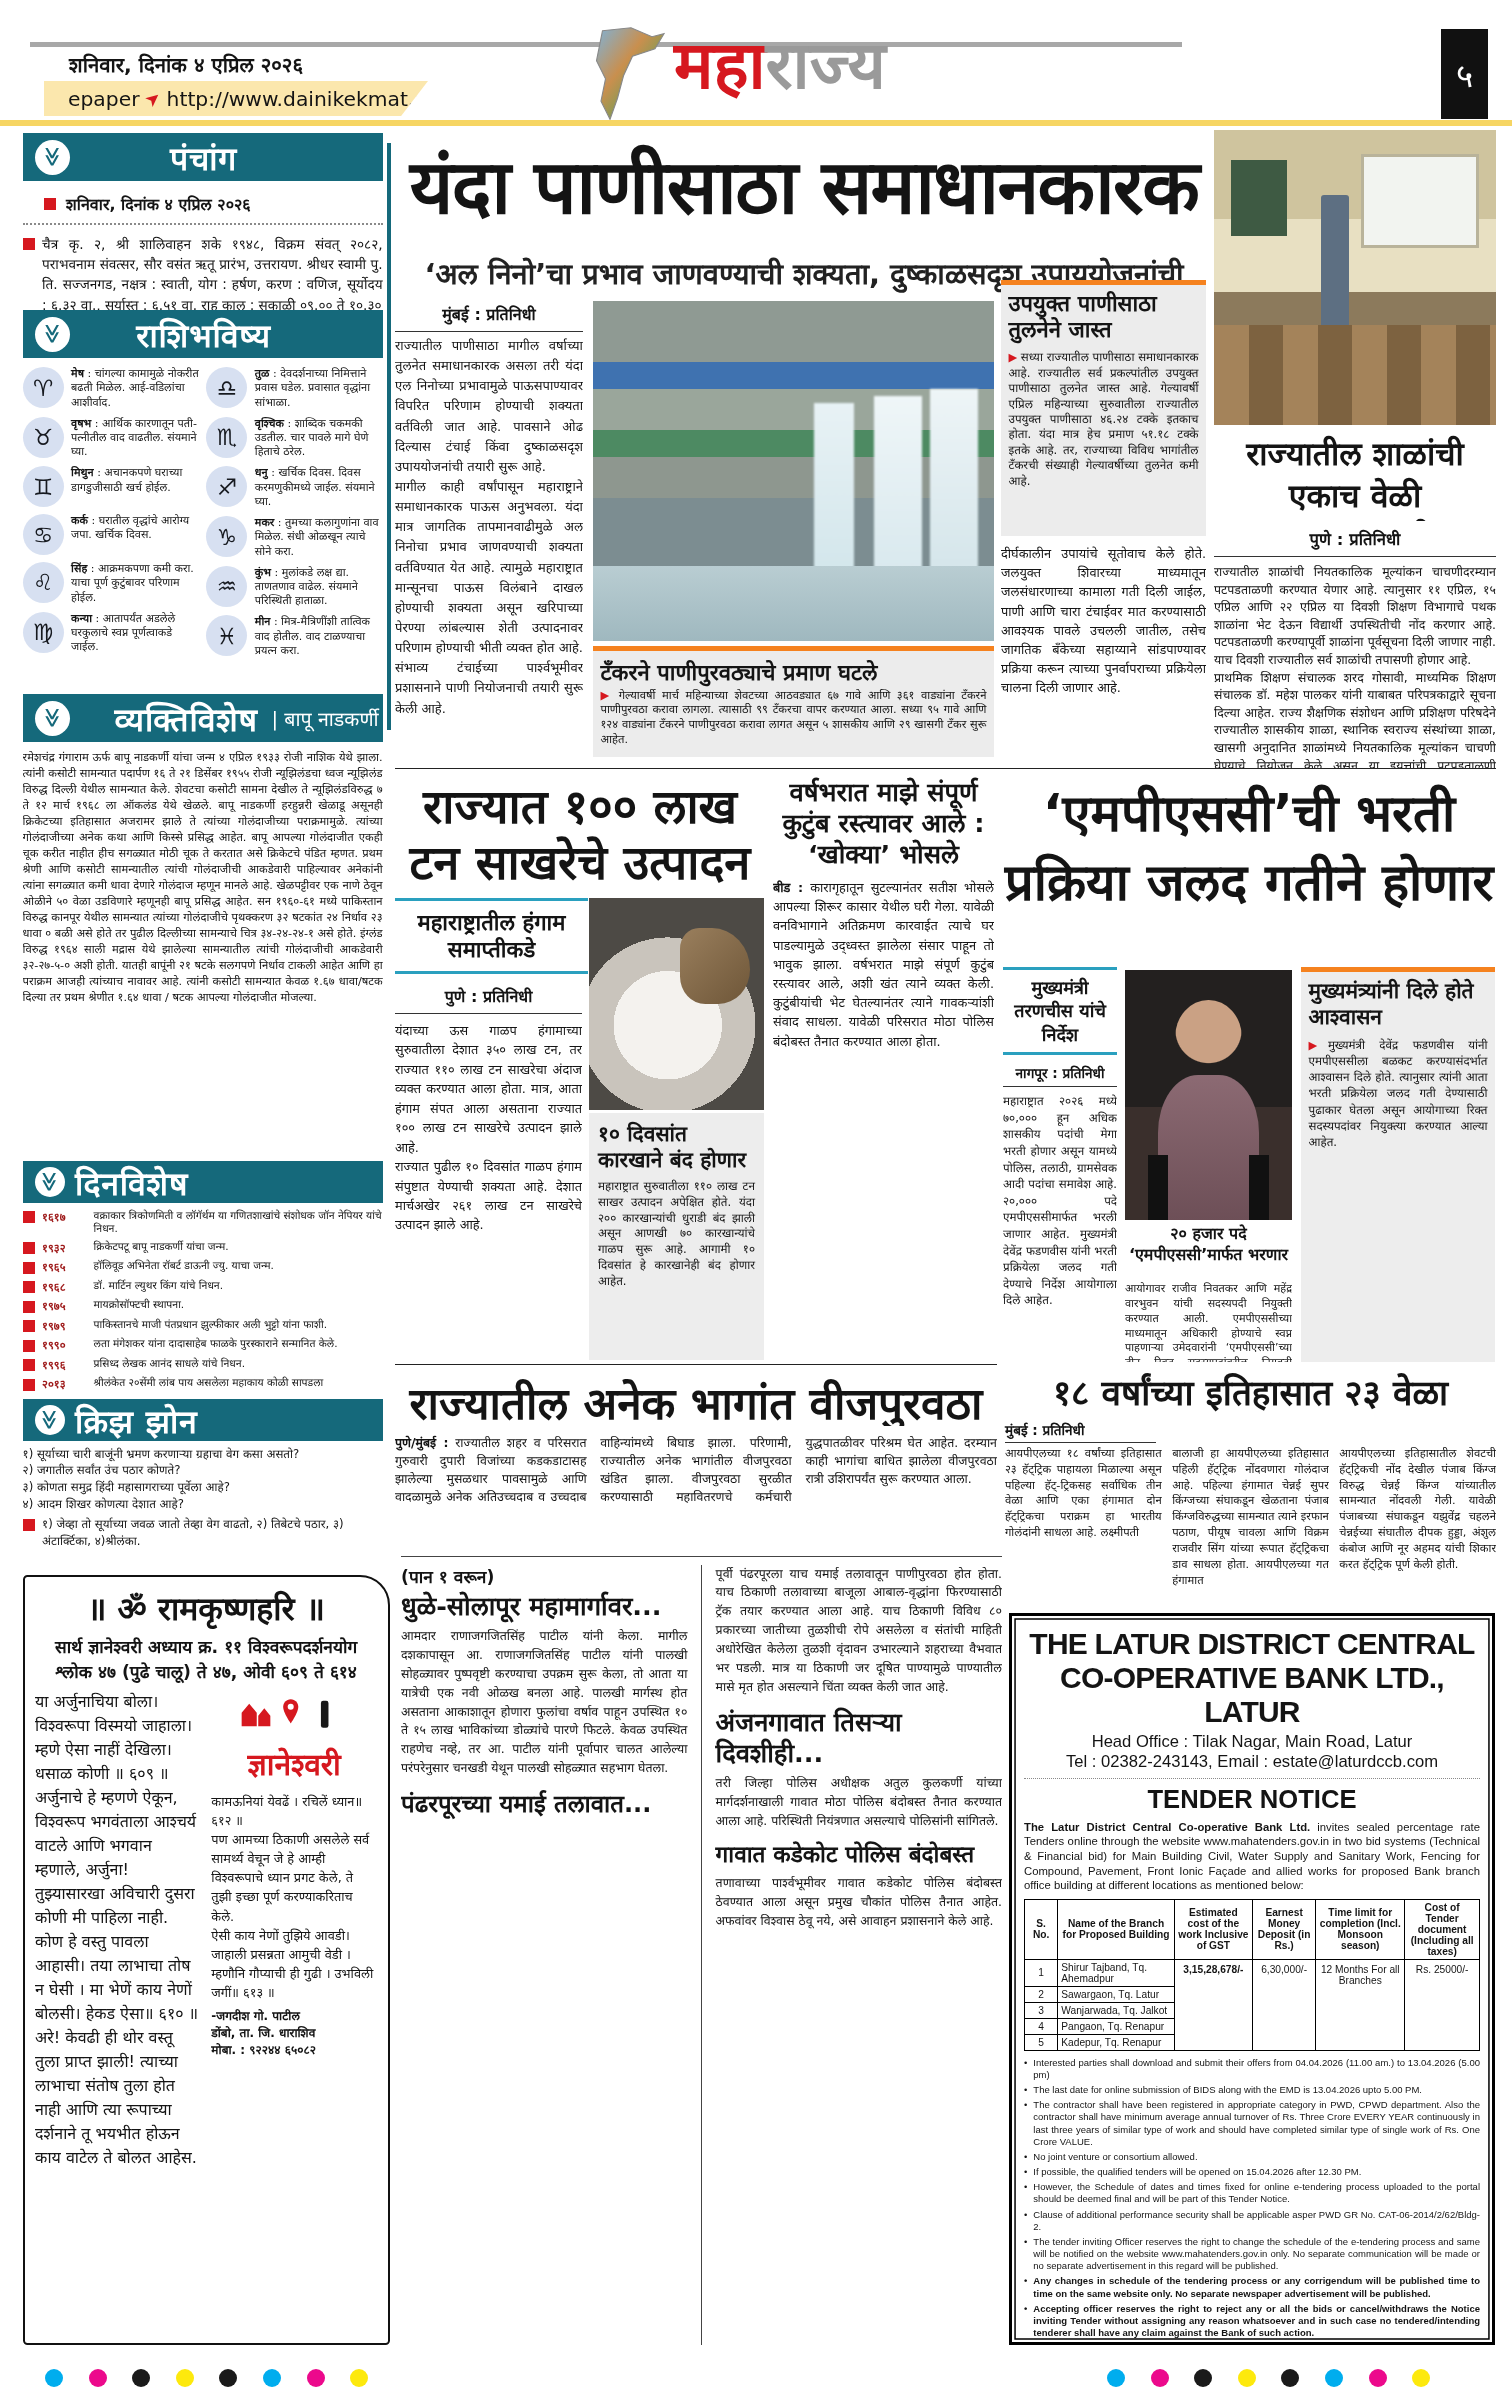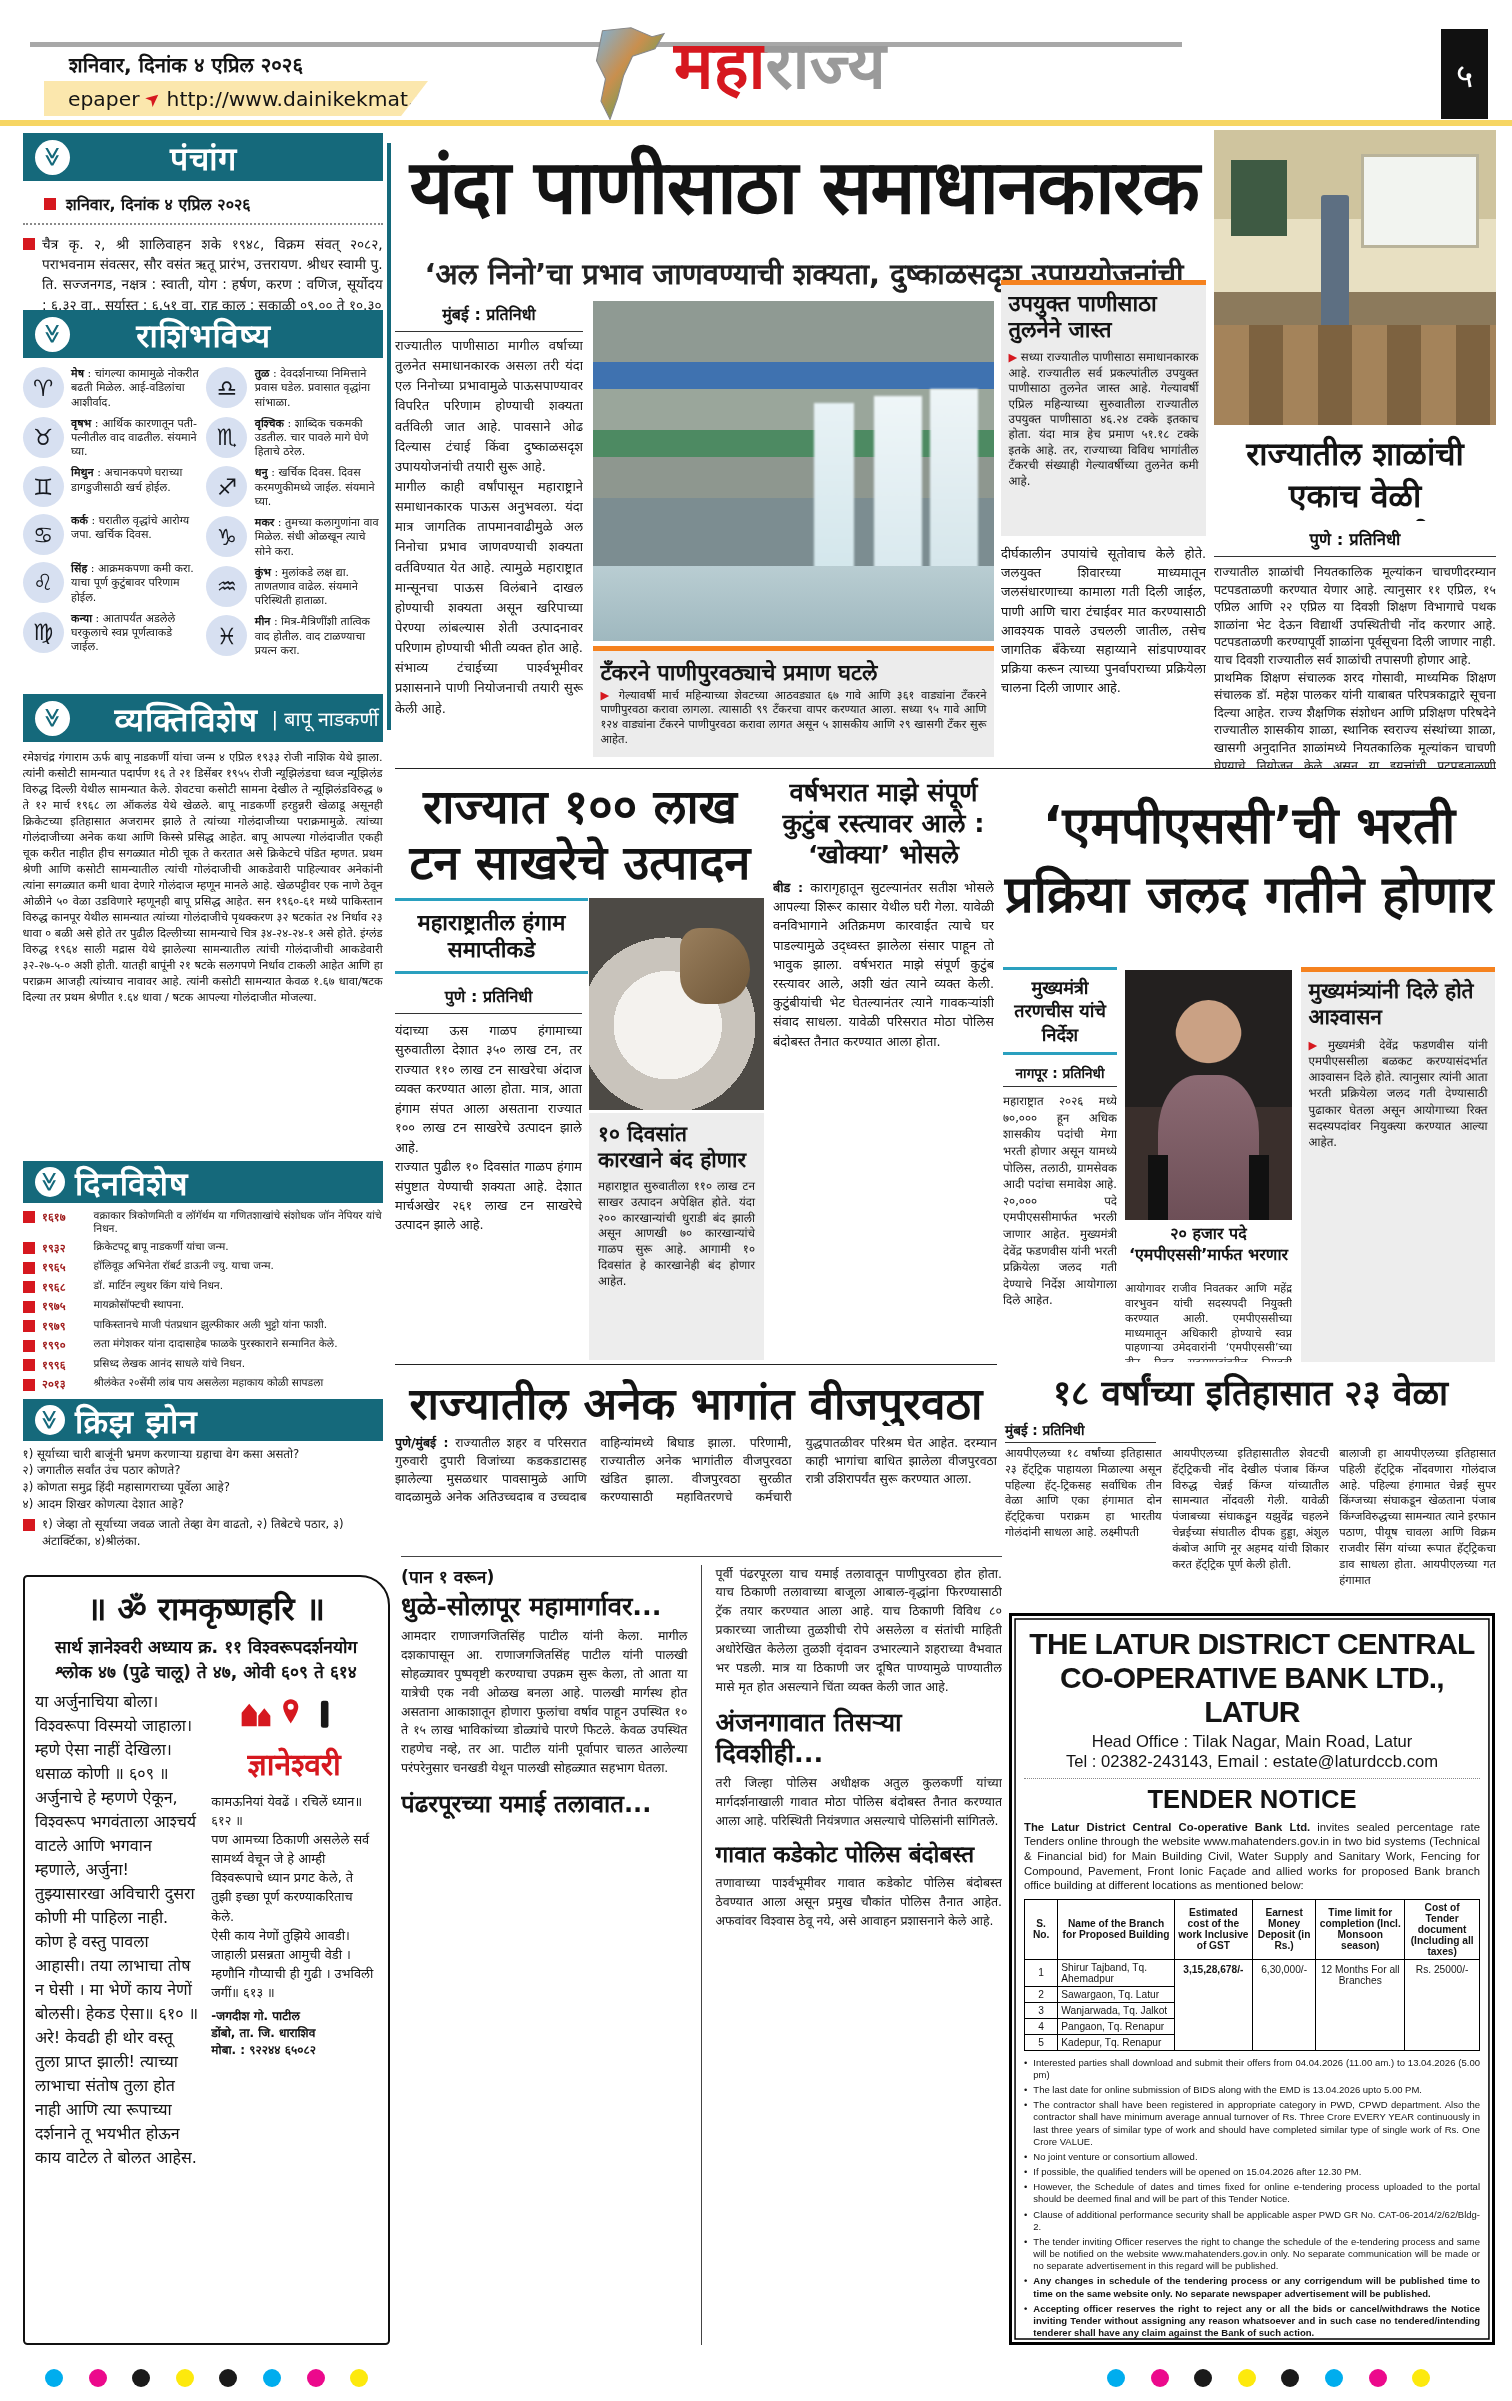--- a/index.html
+++ b/index.html
@@ -291,21 +291,21 @@
     <div class="b" style="font-size:21px;line-height:1.25;">१० दिवसांत कारखाने बंद होणार</div>
     <div class="jus" style="font-size:11.7px;line-height:1.35;margin-top:6px;">महाराष्ट्रात सुरुवातीला ११० लाख टन साखर उत्पादन अपेक्षित होते. यंदा २०० कारखान्यांची धुराडी बंद झाली असून आणखी ७० कारखान्यांचे गाळप सुरू आहे. आगामी १० दिवसांत हे कारखानेही बंद होणार आहेत.</div>
   </div>
 
   <div class="abs ctr b ovh" style="left:773px;top:777px;width:221px;height:96px;font-size:25.6px;line-height:1.22;">वर्षभरात माझे संपूर्ण कुटुंब रस्त्यावर आले : ‘खोक्या’ भोसले</div>
   <div class="abs jus ovh" style="left:773px;top:878px;width:221px;height:482px;font-size:12.8px;line-height:1.5;">
     <span class="b">बीड :</span>
     <span>कारागृहातून सुटल्यानंतर सतीश भोसले आपल्या शिरूर कासार येथील घरी गेला. यावेळी वनविभागाने अतिक्रमण कारवाईत त्याचे घर पाडल्यामुळे उद्ध्वस्त झालेला संसार पाहून तो भावुक झाला. वर्षभरात माझे संपूर्ण कुटुंब रस्त्यावर आले, अशी खंत त्याने व्यक्त केली. कुटुंबीयांची भेट घेतल्यानंतर त्याने गावकऱ्यांशी संवाद साधला. यावेळी परिसरात मोठा पोलिस बंदोबस्त तैनात करण्यात आला होता.</span>
   </div>
 
-  <div class="abs ctr b ovh" style="left:1003px;top:780px;width:492px;height:172px;font-size:51px;line-height:1.35;margin-top:12px;">‘एमपीएससी’ची भरती प्रक्रिया जलद गतीने होणार</div>
+  <div class="abs ctr b ovh" style="left:1003px;top:780px;width:492px;height:172px;font-size:51px;line-height:1.35;">‘एमपीएससी’ची भरती प्रक्रिया जलद गतीने होणार</div>
   <div class="abs" style="left:1003px;top:967px;width:114px;">
     <div class="cyanrule ctr b" style="font-size:18px;line-height:1.3;padding:6px 1.5px;">मुख्यमंत्री तरणचीस यांचे निर्देश</div>
     <div class="ctr b" style="font-size:13.6px;margin-top:7.5px;border-bottom:1.5px solid #333;padding-bottom:4.5px;">नागपूर : प्रतिनिधी</div>
     <div class="jus ovh" style="font-size:11.7px;line-height:1.42;margin-top:6px;height:279px;">महाराष्ट्रात २०२६ मध्ये ७०,००० हून अधिक शासकीय पदांची मेगा भरती होणार असून यामध्ये पोलिस, तलाठी, ग्रामसेवक आदी पदांचा समावेश आहे. २०,००० पदे एमपीएससीमार्फत भरली जाणार आहेत. मुख्यमंत्री देवेंद्र फडणवीस यांनी भरती प्रक्रियेला जलद गती देण्याचे निर्देश आयोगाला दिले आहेत.</div>
   </div>
   <div class="abs photo" style="left:1125px;top:970px;width:167px;height:250px;background:linear-gradient(180deg,#23201f 0 55%,#3a2f2c 55% 100%);">
     <div style="position:absolute;left:30%;top:12%;width:40%;height:30%;background:radial-gradient(circle at 50% 40%,#caa184 0 58%,#23201f 60%);border-radius:50%;"></div>
     <div style="position:absolute;left:20%;top:42%;width:60%;height:58%;background:linear-gradient(180deg,#8c6a73,#6d4f57);border-radius:40% 40% 0 0;"></div>
     <div style="position:absolute;left:14%;bottom:0;width:12%;height:26%;background:#111;"></div>
     <div style="position:absolute;right:14%;bottom:0;width:12%;height:26%;background:#111;"></div>
@@ -321,22 +321,22 @@
   <div class="abs ctr b ovh" style="left:395px;top:1372px;width:602px;height:54px;font-size:44px;">राज्यातील अनेक भागांत वीजपुरवठा खंडित</div>
   <div class="abs jus ovh" style="left:395px;top:1434px;width:602px;height:113px;font-size:12.4px;line-height:1.45;column-count:3;column-gap:13.6px;">
     <span class="b">पुणे/मुंबई :</span>
     <span>राज्यातील शहर व परिसरात गुरुवारी दुपारी विजांच्या कडकडाटासह झालेल्या मुसळधार पावसामुळे आणि वादळामुळे अनेक अतिउच्चदाब व उच्चदाब वाहिन्यांमध्ये बिघाड झाला. परिणामी, राज्यातील अनेक भागांतील वीजपुरवठा खंडित झाला. वीजपुरवठा सुरळीत करण्यासाठी महावितरणचे कर्मचारी युद्धपातळीवर परिश्रम घेत आहेत. दरम्यान काही भागांचा बाधित झालेला वीजपुरवठा रात्री उशिरापर्यंत सुरू करण्यात आला.</span>
   </div>
 
   <div class="abs ctr b ovh" style="left:1005px;top:1368px;width:491px;height:47px;font-size:35px;">१८ वर्षांच्या इतिहासात २३ वेळा हॅट्ट्रिक</div>
   <div class="abs b" style="left:1005px;top:1420px;width:151px;font-size:13.6px;border-bottom:1.5px solid #333;padding-bottom:3px;">मुंबई : प्रतिनिधी</div>
   <div class="abs" style="left:1005px;top:1446px;width:491px;height:160px;display:flex;gap:10.5px;">
     <div class="jus ovh" style="width:33%;font-size:11.3px;line-height:1.4;">आयपीएलच्या १८ वर्षांच्या इतिहासात २३ हॅट्ट्रिक पाहायला मिळाल्या असून पहिल्या हॅट्-ट्रिकसह सर्वाधिक तीन वेळा आणि एका हंगामात दोन हॅट्ट्रिकचा पराक्रम हा भारतीय गोलंदांनी साधला आहे. लक्ष्मीपती</div>
+    <div class="jus ovh" style="width:33%;font-size:11.3px;line-height:1.4;">बालाजी हा आयपीएलच्या इतिहासात पहिली हॅट्ट्रिक नोंदवणारा गोलंदाज आहे. पहिल्या हंगामात चेन्नई सुपर किंग्जच्या संघाकडून खेळताना पंजाब किंग्जविरुद्धच्या सामन्यात त्याने इरफान पठाण, पीयूष चावला आणि विक्रम राजवीर सिंग यांच्या रूपात हॅट्ट्रिकचा डाव साधला होता. आयपीएलच्या गत हंगामात</div>
     <div class="jus ovh" style="width:33%;font-size:11.3px;line-height:1.4;">आयपीएलच्या इतिहासातील शेवटची हॅट्ट्रिकची नोंद देखील पंजाब किंग्ज विरुद्ध चेन्नई किंग्ज यांच्यातील सामन्यात नोंदवली गेली. यावेळी पंजाबच्या संघाकडून यझुवेंद्र चहलने चेन्नईच्या संघातील दीपक हुड्डा, अंशुल कंबोज आणि नूर अहमद यांची शिकार करत हॅट्ट्रिक पूर्ण केली होती.</div>
-    <div class="jus ovh" style="width:33%;font-size:11.3px;line-height:1.4;">बालाजी हा आयपीएलच्या इतिहासात पहिली हॅट्ट्रिक नोंदवणारा गोलंदाज आहे. पहिल्या हंगामात चेन्नई सुपर किंग्जच्या संघाकडून खेळताना पंजाब किंग्जविरुद्धच्या सामन्यात त्याने इरफान पठाण, पीयूष चावला आणि विक्रम राजवीर सिंग यांच्या रूपात हॅट्ट्रिकचा डाव साधला होता. आयपीएलच्या गत हंगामात</div>
   </div>
 
   <div class="abs ovh" style="left:401px;top:1556px;width:601px;height:789px;display:flex;gap:13.6px;border-top:1.5px solid #444;padding-top:7.5px;box-sizing:border-box;">
     <div style="width:50%;">
       <div class="b" style="font-size:17.3px;">(पान १ वरून)</div>
       <div class="b" style="font-size:25.6px;line-height:1.2;margin:3px 0 6px;">धुळे-सोलापूर महामार्गावर...</div>
       <div class="jus" style="font-size:12.4px;line-height:1.52;">आमदार राणाजगजितसिंह पाटील यांनी केला. मागील दशकापासून आ. राणाजगजितसिंह पाटील यांनी पालखी सोहळ्यावर पुष्पवृष्टी करण्याचा उपक्रम सुरू केला, तो आता या यात्रेची एक नवी ओळख बनला आहे. पालखी मार्गस्थ होत असताना आकाशातून होणारा फुलांचा वर्षाव पाहून उपस्थित १० ते १५ लाख भाविकांच्या डोळ्यांचे पारणे फिटले. केवळ उपस्थित राहणेच नव्हे, तर आ. पाटील यांनी पूर्वापार चालत आलेल्या परंपरेनुसार चनखडी येथून पालखी सोहळ्यात सहभाग घेतला.</div>
       <div class="b" style="font-size:24px;line-height:1.2;margin:12px 0 6px;">पंढरपूरच्या यमाई तलावात...</div>
     </div>
     <div class="colrule" style="width:0;"></div>

